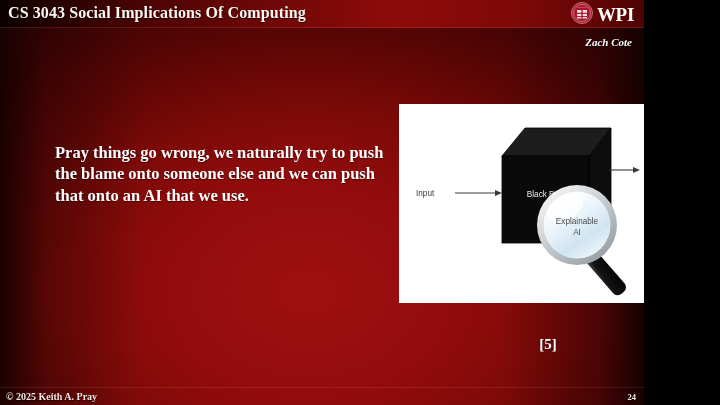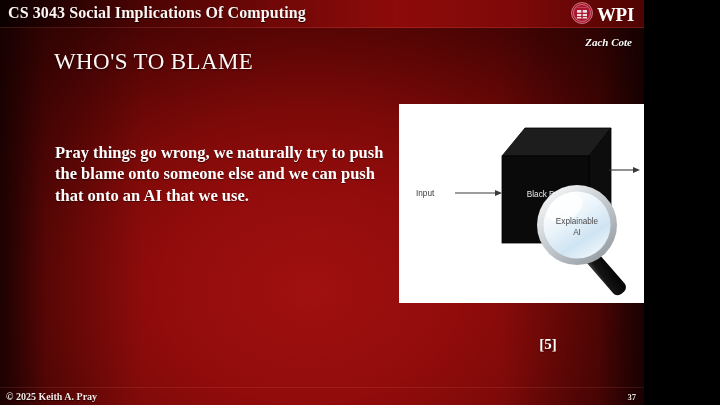--- a/index.html
+++ b/index.html
@@ -195,21 +195,20 @@
       <rect x="12" y="11" width="20" height="5" fill="#a9132b"></rect>
       <rect x="20.6" y="16" width="2.8" height="17" fill="#a9132b"></rect>
       <rect x="12" y="21.5" width="20" height="2.4" fill="#a9132b"></rect>
       <rect x="12" y="28" width="20" height="1.8" fill="#a9132b"></rect>
     </svg>
     <div class="wpi-word">WPI</div>
   </div>
 
   <div class="author">Zach Cote</div>
 
-  <div class="slide-title">WHO'S TO BLAME</div>
 
   <div class="body-copy">
     <p>Pray things go wrong, we naturally try to push the blame onto someone else and we can push that onto an AI that we use.</p>
     <div class="body-gap"></div>
   </div>
 
   <div class="pic-panel">
     <svg class="pic-svg" viewBox="0 0 298 199">
       <defs>
         <linearGradient id="lensGrad" x1="0.25" y1="0.1" x2="0.8" y2="0.95">
@@ -261,15 +260,15 @@
 
       <text x="178" y="120" fill="#4a4a4a" font-size="8.2" font-family="Liberation Sans, sans-serif" text-anchor="middle">Explainable</text>
       <text x="178" y="131" fill="#4a4a4a" font-size="8.2" font-family="Liberation Sans, sans-serif" text-anchor="middle">AI</text>
     </svg>
   </div>
 
   <div class="caption-ref">[5]</div>
 
   <div class="footer-band"></div>
   <div class="footer-left">© 2025 Keith A. Pray</div>
-  <div class="footer-right">37</div>
+  <div class="footer-right">24</div>
 
 </div>
 
 </body></html>

